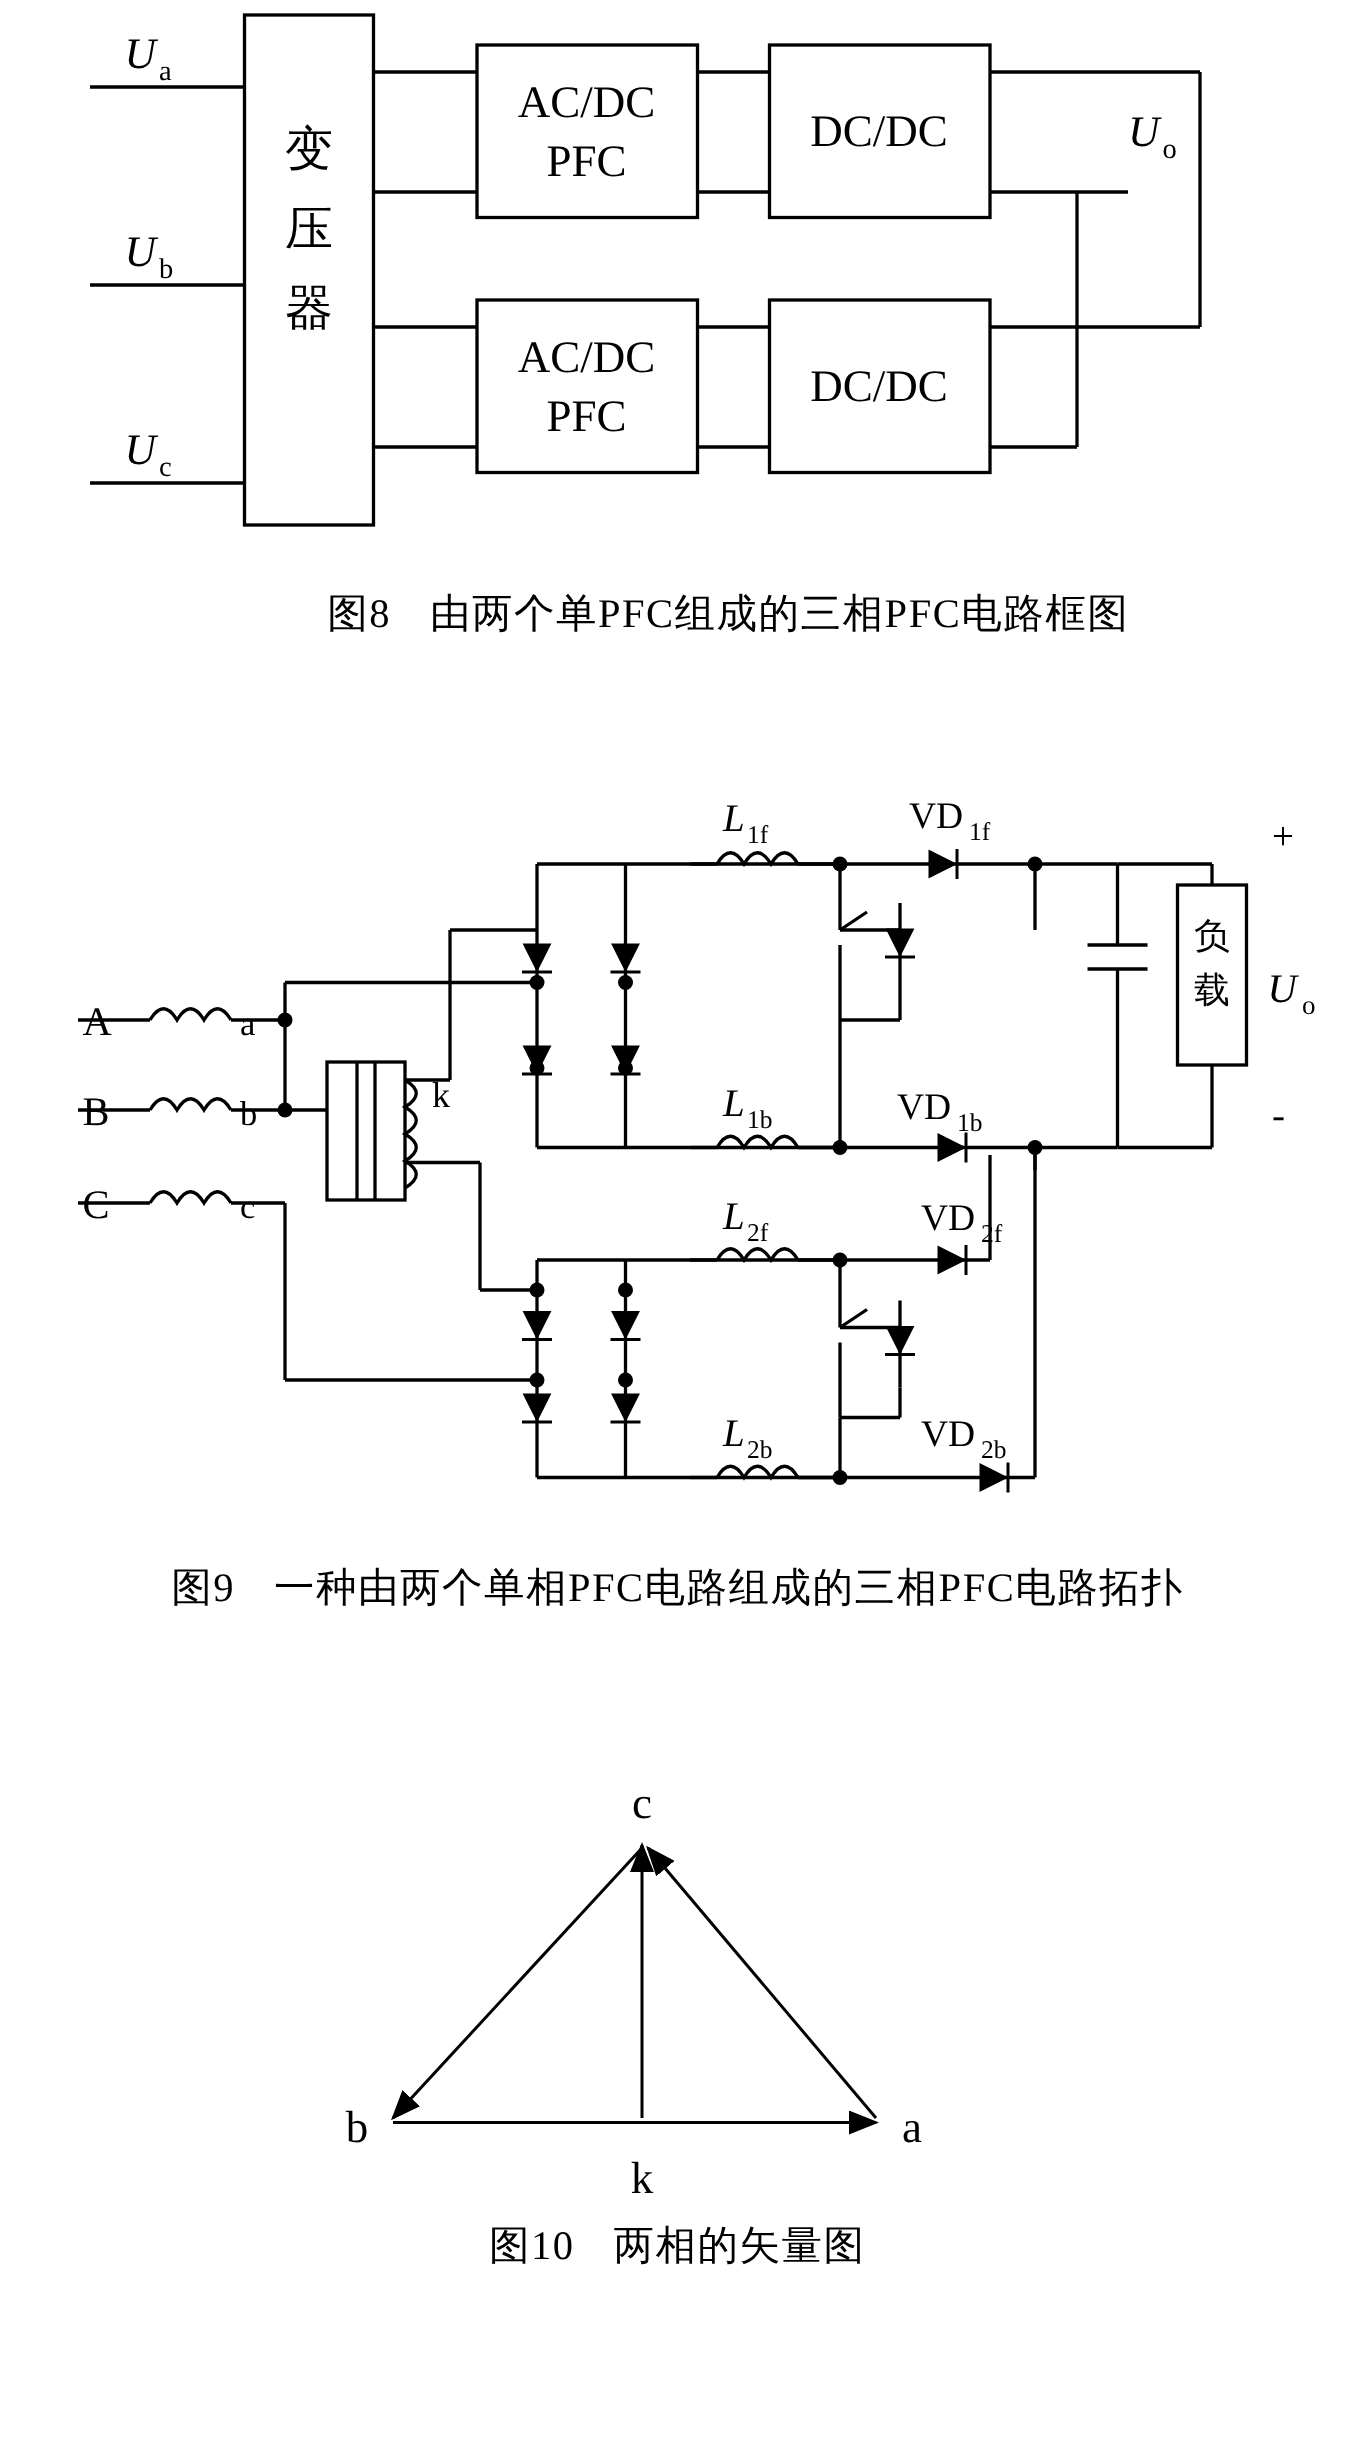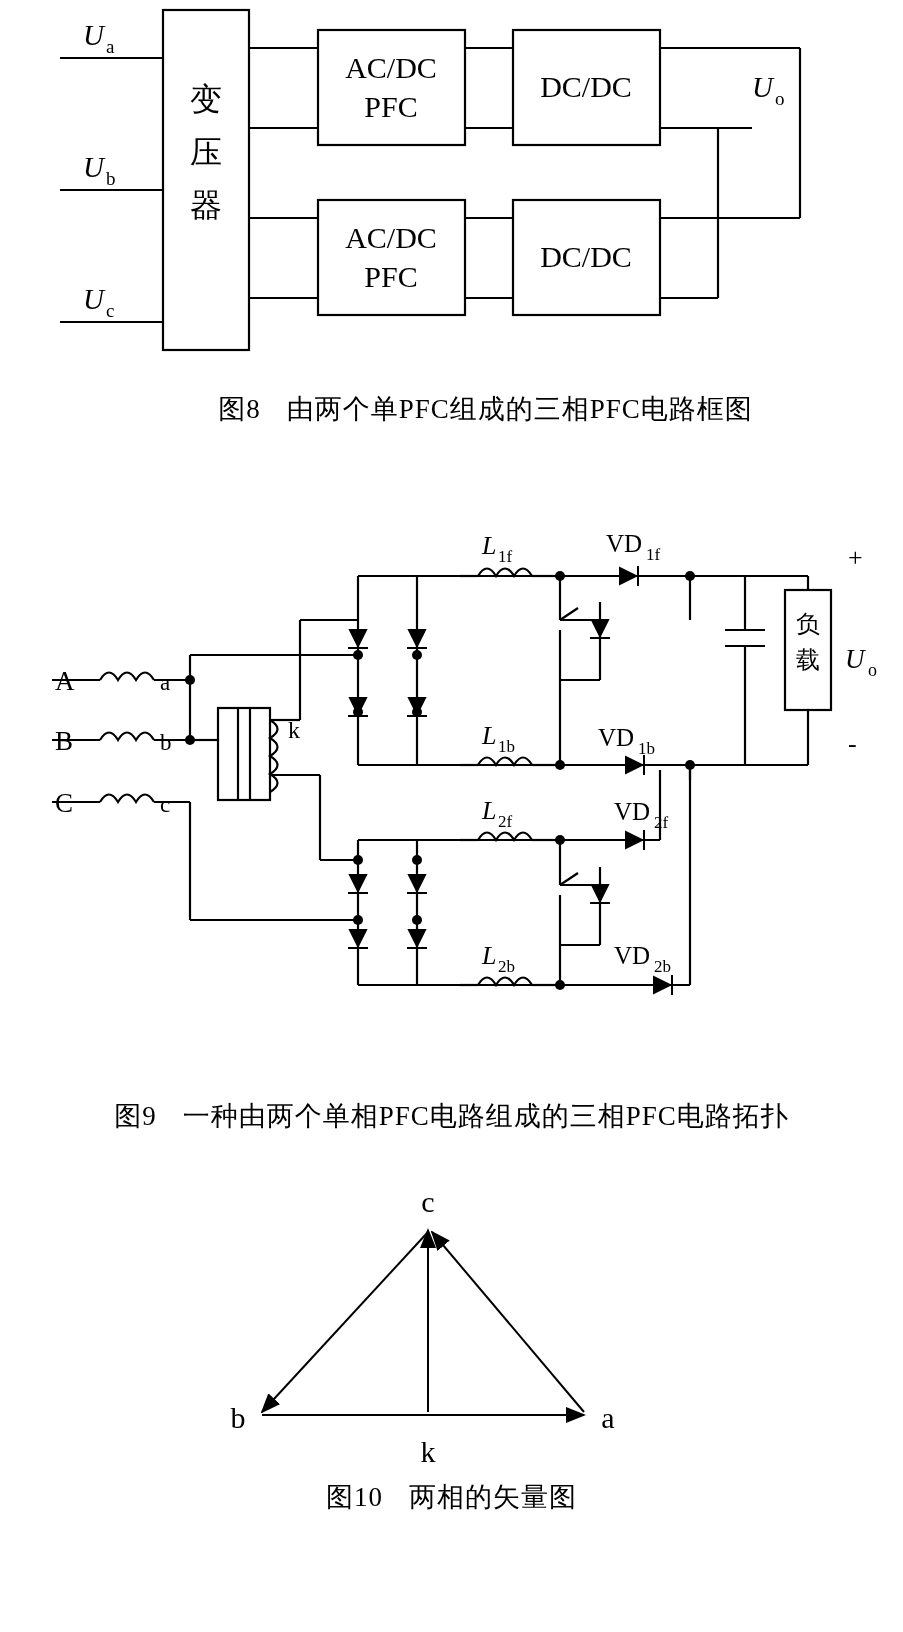--- a/index.html
+++ b/index.html
@@ -291,21 +291,21 @@
         <text x="808" y="148" font-size="24" text-anchor="middle">载</text>
 
         <text x="848" y="46" font-size="26">+</text>
         <text x="848" y="232" font-size="26">-</text>
         <text x="845" y="148" font-size="27" font-style="italic">U</text>
         <text x="868" y="156" font-size="18">o</text>
       </g>
     </svg>
   </div>
 
-  <div class="fig-caption" style="top:1098px;">
+  <div class="fig-caption" style="top:1040px;">
     <span class="cap-num">图9</span><span>一种由两个单相PFC电路组成的三相PFC电路拓扑</span>
   </div>
 
   <div style="position:absolute; left:0; top:1150px; width:903px; height:400px;">
     <svg width="903" height="400" viewBox="0 0 903 400">
       <defs>
         <marker id="arrowhead" markerWidth="10" markerHeight="8" refX="9" refY="4" orient="auto" markerUnits="strokeWidth">
           <polygon points="0 0, 10 4, 0 8" fill="#000"></polygon>
         </marker>
       </defs>

